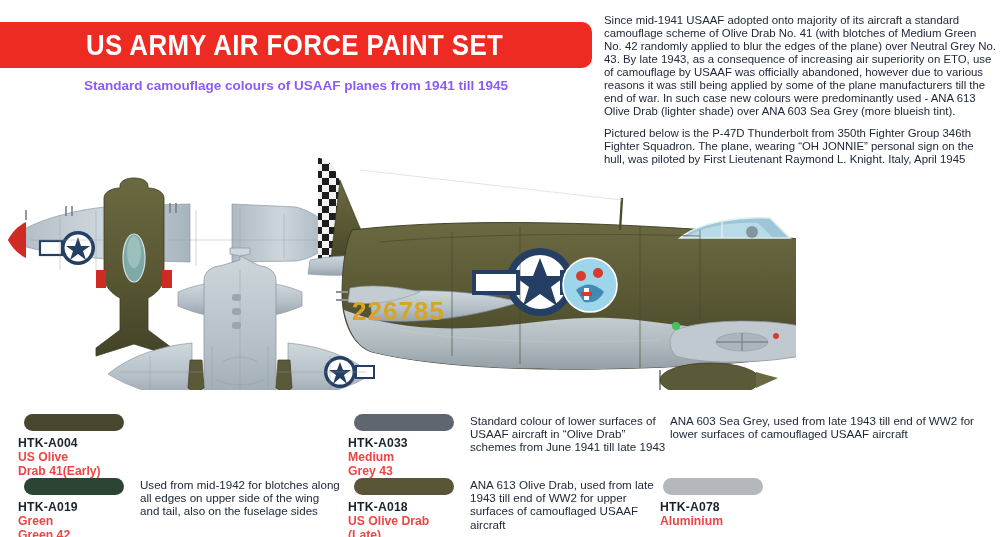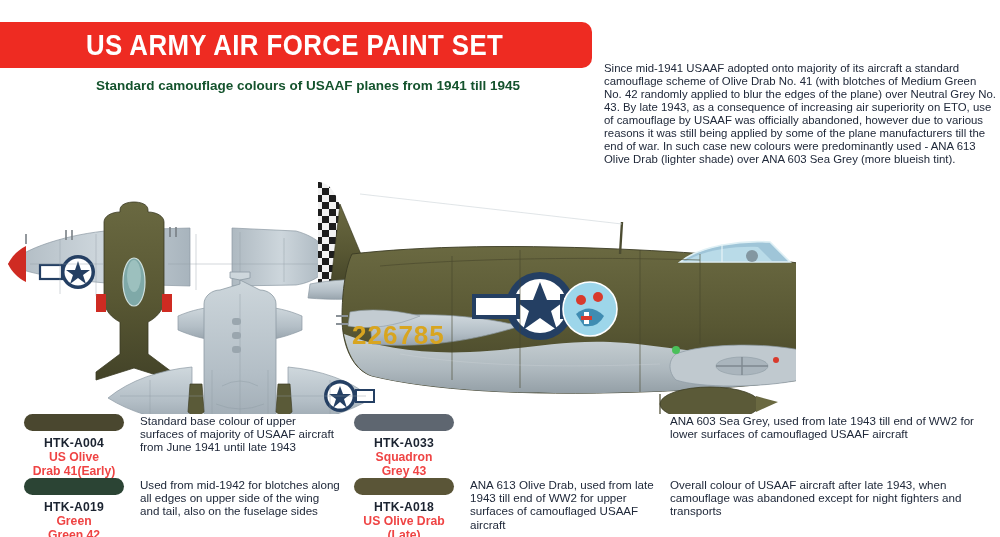--- a/index.html
+++ b/index.html
@@ -28,65 +28,63 @@
     color: #ffffff;
     font-weight: 700;
     font-size: 30px;
     letter-spacing: 0.5px;
     transform: scaleX(0.86);
     white-space: nowrap;
     padding-left: 14px;
   }
   .subtitle {
     position: absolute;
-    left: 12px; top: 78px; width: 592px;
+    left: 0; top: 78px; width: 592px;
     text-align: center;
     font-size: 13.5px;
     font-weight: 600;
-    color: #14532d;
+    color: #8b5cf6;
     white-space: nowrap;
   }
 
   
   .intro {
     position: absolute;
     left: 604px; top: 14px; width: 392px;
     color: #20293a;
     font-size: 11.4px;
     line-height: 13.0px;
     text-align: left;
-    margin-top: 48px;
   }
   .intro p { margin-bottom: 9px; }
 
   
   .stage {
     position: absolute;
-    left: 0; top: 104px; width: 796px; height: 310px;
+    left: 0; top: 80px; width: 796px; height: 310px;
     overflow: hidden;
   }
   .stage svg { display: block; }
 
   
   .footer {
     position: absolute;
     left: 0; top: 406px; width: 1000px; height: 131px;
   }
   .col { position: absolute; top: 0; height: 131px; }
   .col-1 { left: 18px;  width: 322px; }
   .col-2 { left: 348px; width: 322px; }
   .col-3 { left: 660px; width: 336px; }
 
   .entry { position: absolute; width: 100%; display: flex; }
   .entry.first  { top: 4px; }
   .entry.second { top: 68px; }
 
   .chip-box {
     width: 112px; flex: 0 0 112px;
-    text-align: center;
   }
   .chip {
     width: 100px; height: 17px;
     border-radius: 9px;
     margin: 4px auto 5px auto;
   }
   .chip-code {
     font-size: 12.2px; font-weight: 600; color: #1b2330;
     line-height: 14px; letter-spacing: 0.2px;
   }
@@ -109,20 +107,21 @@
 
 <div id="sheet">
 
   <div class="banner" style="background: rgb(238, 43, 34);">
     <div class="banner-title">US ARMY AIR FORCE PAINT SET</div>
   </div>
   <div class="subtitle">Standard camouflage colours of USAAF planes from 1941 till 1945</div>
 
   <div class="intro">
     <p>Since mid-1941 USAAF adopted onto majority of its aircraft a standard camouflage scheme of Olive Drab No. 41 (with blotches of Medium Green No. 42 randomly applied to blur the edges of the plane) over Neutral Grey No. 43. By late 1943, as a consequence of increasing air superiority on ETO, use of camouflage by USAAF was officially abandoned, however due to various reasons it was still being applied by some of the plane manufacturers till the end of war. In such case new colours were predominantly used - ANA 613 Olive Drab (lighter shade) over ANA 603 Sea Grey (more blueish tint).</p>
+    <p>Pictured below is the P-47D Thunderbolt from 350th Fighter Group 346th Fighter Squadron. The plane, wearing “OH JONNIE” personal sign on the hull, was piloted by First Lieutenant Raymond L. Knight. Italy, April 1945</p>
   </div>
 
   <div class="stage">
     <svg width="1000" height="310" viewBox="0 0 1000 310" xmlns="http://www.w3.org/2000/svg">
       <defs>
         <linearGradient id="odGrad" x1="0" y1="0" x2="0" y2="1">
           <stop offset="0%" stop-color="#6a6941"></stop>
           <stop offset="55%" stop-color="#585733"></stop>
           <stop offset="100%" stop-color="#434328"></stop>
         </linearGradient>
@@ -344,56 +343,60 @@
   <div class="footer">
 
     <div class="col col-1">
       <div class="entry first">
         <div class="chip-box">
           <div class="chip" style="background:#4a472f"></div>
           <div class="chip-code">HTK-A004</div>
           <div class="chip-name">US Olive</div>
           <div class="chip-name">Drab 41(Early)</div>
         </div>
-        <div class="chip-desc">Standard base colour of upper surfaces of majority of USAAF aircraft from June 1941 until late 1943</div>
       </div>
       <div class="entry second">
         <div class="chip-box">
           <div class="chip" style="background:#2b4434"></div>
           <div class="chip-code">HTK-A019</div>
           <div class="chip-name">Green</div>
           <div class="chip-name">Green 42</div>
         </div>
         <div class="chip-desc">Used from mid-1942 for blotches along all edges on upper side of the wing and tail, also on the fuselage sides</div>
       </div>
     </div>
 
     <div class="col col-2">
       <div class="entry first">
         <div class="chip-box">
           <div class="chip" style="background:#5e6670"></div>
           <div class="chip-code">HTK-A033</div>
-          <div class="chip-name">Squadron</div>
+          <div class="chip-name">Medium</div>
           <div class="chip-name">Grey 43</div>
         </div>
+        <div class="chip-desc">Standard colour of lower surfaces of USAAF aircraft in “Olive Drab” schemes from June 1941 till late 1943</div>
       </div>
       <div class="entry second">
         <div class="chip-box">
           <div class="chip" style="background:#5a5537"></div>
           <div class="chip-code">HTK-A018</div>
           <div class="chip-name">US Olive Drab</div>
           <div class="chip-name">(Late)</div>
         </div>
         <div class="chip-desc">ANA 613 Olive Drab, used from late 1943 till end of WW2 for upper surfaces of camouflaged USAAF aircraft</div>
       </div>
     </div>
 
     <div class="col col-3">
       <div class="entry first">
         <div class="chip-desc">ANA 603 Sea Grey, used from late 1943 till end of WW2 for lower surfaces of camouflaged USAAF aircraft</div>
       </div>
       <div class="entry second">
-        <div class="chip-desc">Overall colour of USAAF aircraft after late 1943, when camouflage was abandoned except for night fighters and transports</div>
+        <div class="chip-box">
+          <div class="chip" style="background:#b4b7bb"></div>
+          <div class="chip-code">HTK-A078</div>
+          <div class="chip-name">Aluminium</div>
+        </div>
       </div>
     </div>
 
   </div>
 </div>
 
 </body></html>

